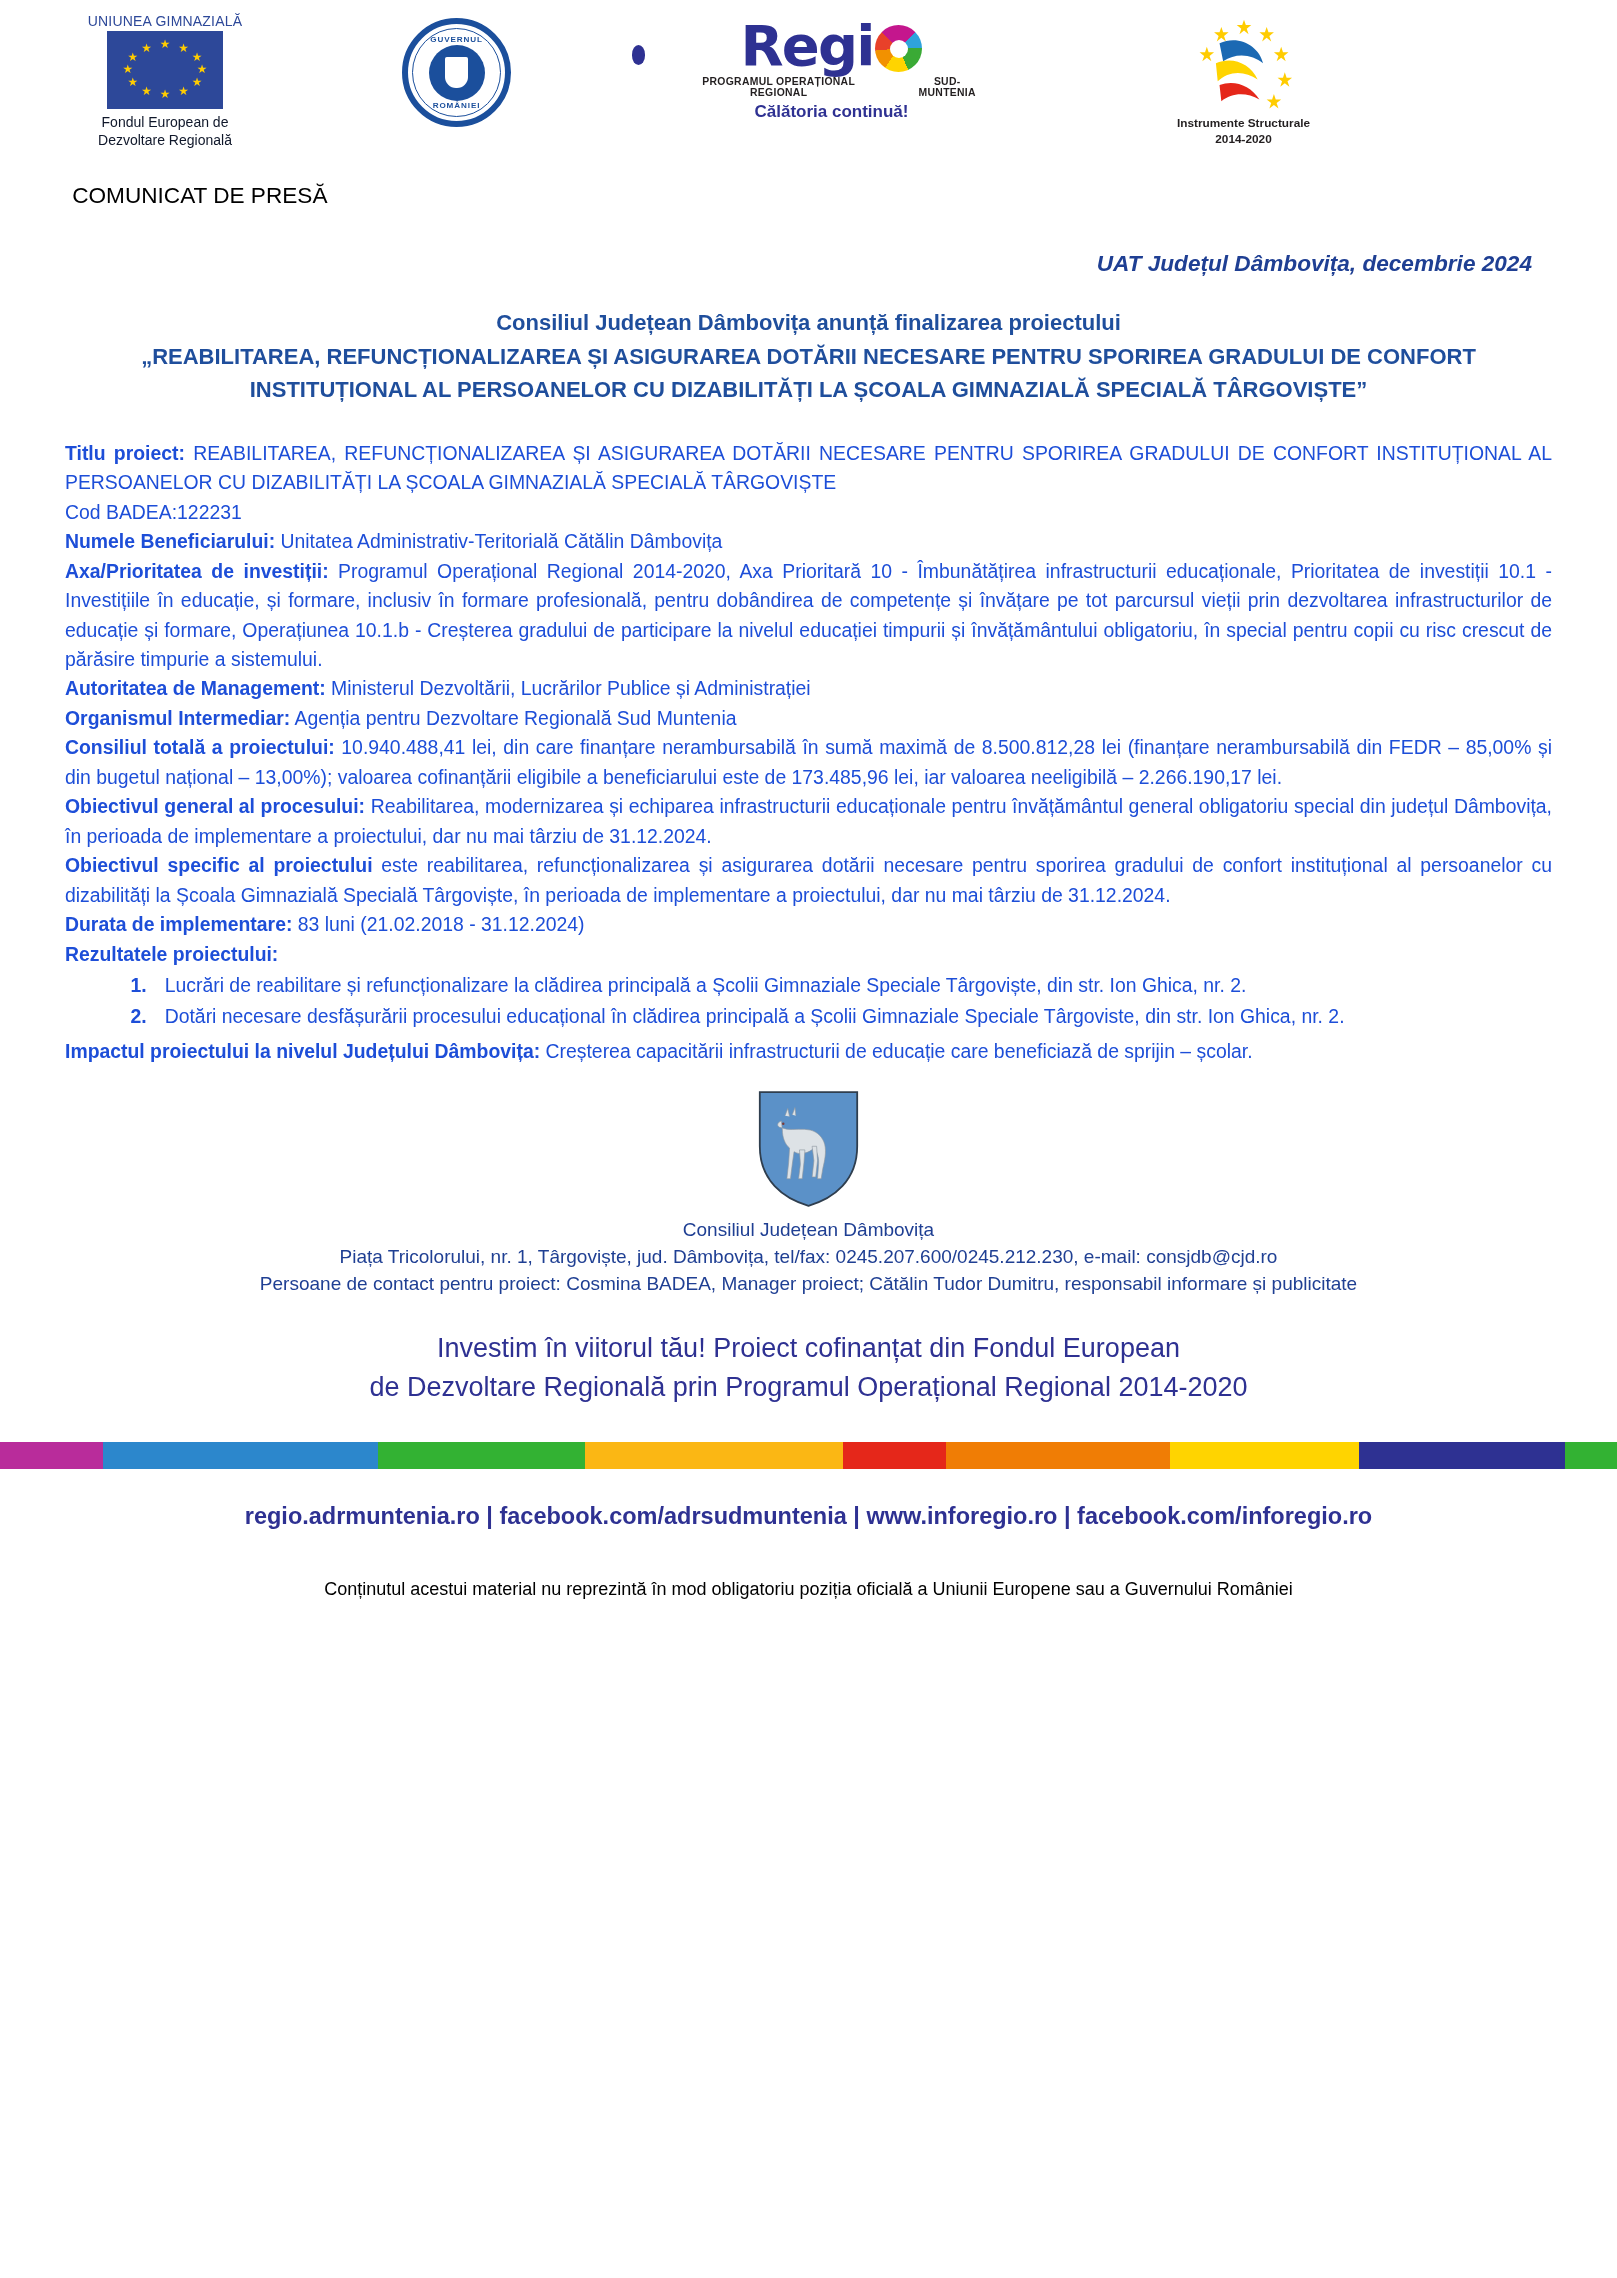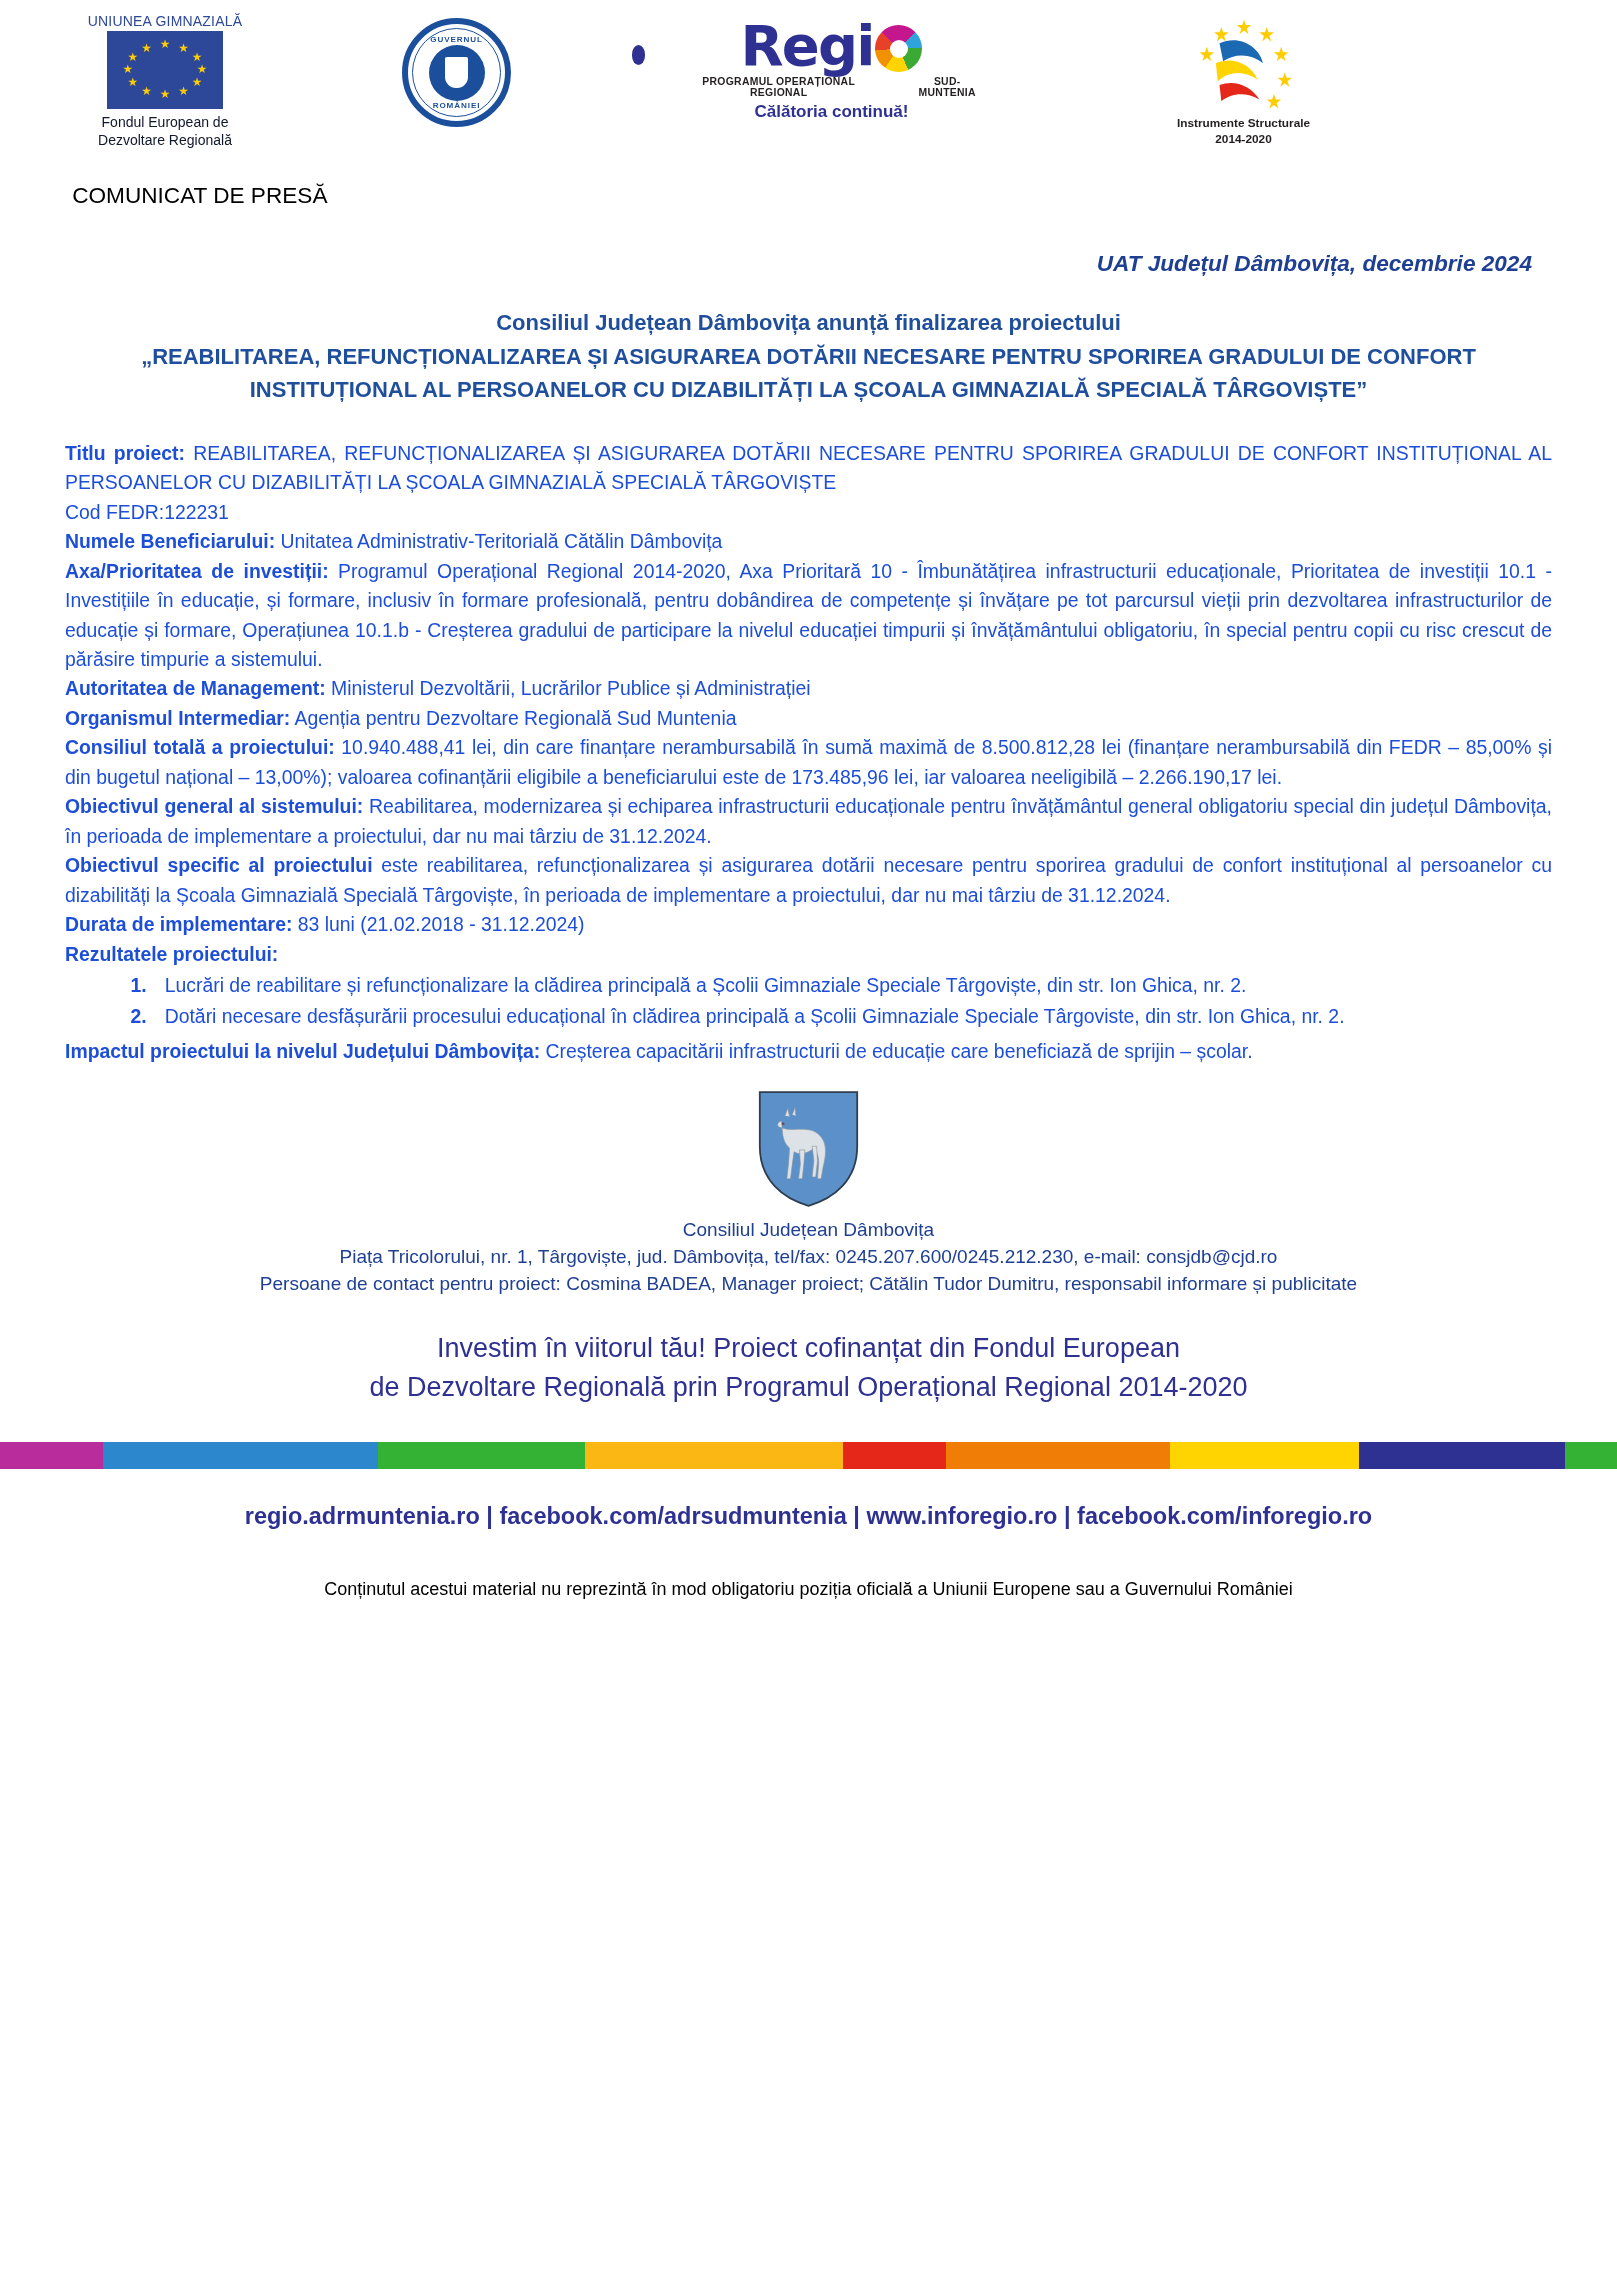--- a/index.html
+++ b/index.html
@@ -389,21 +389,21 @@
     <div class="title-line1">Consiliul Județean Dâmbovița anunță finalizarea proiectului</div>
     <div class="title-main">„REABILITAREA, REFUNCȚIONALIZAREA ȘI ASIGURAREA DOTĂRII NECESARE PENTRU SPORIREA GRADULUI DE CONFORT INSTITUȚIONAL AL PERSOANELOR CU DIZABILITĂȚI LA ȘCOALA GIMNAZIALĂ SPECIALĂ TÂRGOVIȘTE”</div>
   </div>
 
   <div class="body-text">
 
     <p>
       <span class="lbl">Titlu proiect:</span><span> REABILITAREA, REFUNCȚIONALIZAREA ȘI ASIGURAREA DOTĂRII NECESARE PENTRU SPORIREA GRADULUI DE CONFORT INSTITUȚIONAL AL PERSOANELOR CU DIZABILITĂȚI LA ȘCOALA GIMNAZIALĂ SPECIALĂ TÂRGOVIȘTE</span>
     </p>
 
-    <p>Cod FEDR:122231</p>
+    <p>Cod BADEA:122231</p>
 
     <p>
       <span class="lbl">Numele Beneficiarului:</span><span> Unitatea Administrativ-Teritorială Cătălin Dâmbovița</span>
     </p>
 
     <p>
       <span class="lbl">Axa/Prioritatea de investiții:</span><span> Programul Operațional Regional 2014-2020, Axa Prioritară 10 - Îmbunătățirea infrastructurii educaționale, Prioritatea de investiții 10.1 - Investițiile în educație, și  formare, inclusiv în formare profesională, pentru dobândirea de competențe și învățare pe tot parcursul vieții prin dezvoltarea infrastructurilor de educație și formare, Operațiunea 10.1.b - Creșterea gradului de participare la nivelul educației timpurii și învățământului obligatoriu, în special pentru copii cu risc crescut de părăsire timpurie a sistemului.</span>
     </p>
 
     <p>
@@ -412,21 +412,21 @@
 
     <p>
       <span class="lbl">Organismul Intermediar:</span><span> Agenția pentru Dezvoltare Regională Sud Muntenia</span>
     </p>
 
     <p>
       <span class="lbl">Consiliul totală a proiectului:</span><span> 10.940.488,41 lei, din care finanțare nerambursabilă în sumă maximă de 8.500.812,28 lei (finanțare nerambursabilă din FEDR – 85,00% și din bugetul național – 13,00%); valoarea cofinanțării eligibile a beneficiarului este de 173.485,96 lei, iar valoarea neeligibilă – 2.266.190,17 lei.</span>
     </p>
 
     <p>
-      <span class="lbl">Obiectivul general al sistemului:</span><span> Reabilitarea, modernizarea și echiparea infrastructurii educaționale pentru învățământul general obligatoriu special din județul Dâmbovița, în perioada de implementare a proiectului, dar nu mai târziu de 31.12.2024.</span>
+      <span class="lbl">Obiectivul general al procesului:</span><span> Reabilitarea, modernizarea și echiparea infrastructurii educaționale pentru învățământul general obligatoriu special din județul Dâmbovița, în perioada de implementare a proiectului, dar nu mai târziu de 31.12.2024.</span>
     </p>
 
     <p>
       <span class="lbl">Obiectivul specific al proiectului</span><span> este reabilitarea, refuncționalizarea și asigurarea dotării necesare pentru sporirea gradului de confort instituțional al persoanelor cu dizabilități la Școala Gimnazială Specială Târgoviște, în perioada de implementare a proiectului, dar nu mai târziu de 31.12.2024.</span>
     </p>
 
     <p>
       <span class="lbl">Durata de implementare:</span><span> 83 luni (21.02.2018 - 31.12.2024)</span>
     </p>
 

